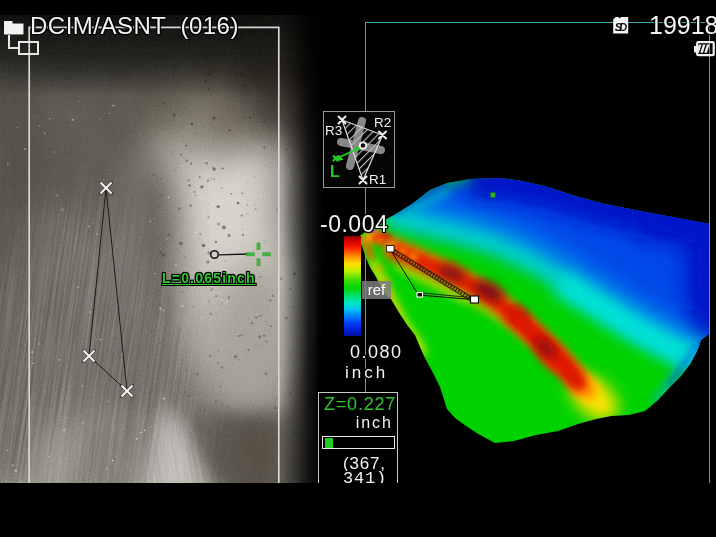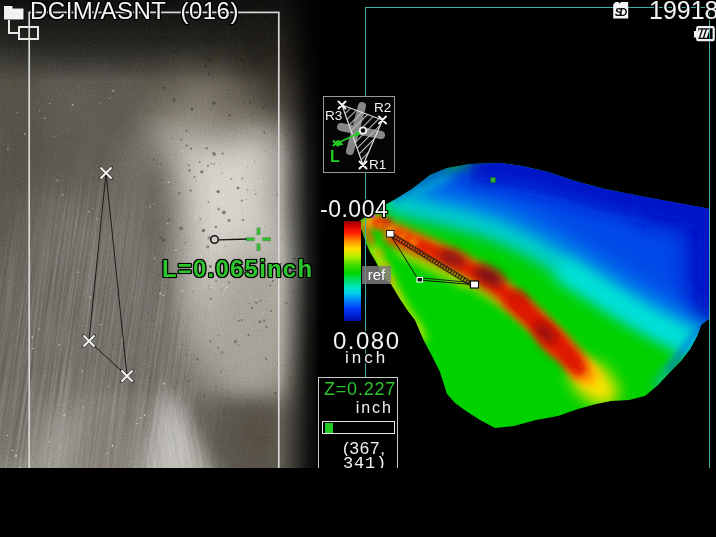--- a/index.html
+++ b/index.html
@@ -1,16 +1,16 @@
 <!DOCTYPE html>
 <html><head><meta charset="utf-8">
 <style>
   html,body{margin:0;padding:0;background:#000;}
   #stage{position:relative;width:716px;height:468px;background:#000;overflow:hidden;
-         font-family:"Liberation Sans",sans-serif;}
+         font-family:"Liberation Sans",sans-serif;margin-top:15px;}
   .abs{position:absolute;}
   .otx{color:#f3f3f3;text-shadow:-1px 0 1px #000,1px 0 1px #000,0 -1px 1px #000,0 1px 1px #000,
         -1px -1px 0 #000,1px 1px 0 #000,1px -1px 0 #000,-1px 1px 0 #000;white-space:pre;}
   .gtx{color:#2dc62d;text-shadow:-1px 0 1px #000,1px 0 1px #000,0 -1px 1px #000,0 1px 1px #000,
         -1px -1px 0 #000,1px 1px 0 #000,1px -1px 0 #000,-1px 1px 0 #000;white-space:pre;}
 </style></head>
 <body>
 <div id="stage">
 
 <svg class="abs" style="left:0;top:0" width="340" height="537" viewBox="0 0 340 537">
@@ -510,26 +510,26 @@
   <rect x="4.2" y="1.2" width="16.5" height="13" fill="none" stroke="#f2f2f2" stroke-width="2.2" rx="1"></rect>
   <rect x="1" y="5" width="3" height="6.5" fill="#f2f2f2"></rect>
   <g fill="#f2f2f2" transform="skewX(-18) translate(-1.5,0)">
     <rect x="8.6" y="3.6" width="2.6" height="8.2"></rect>
     <rect x="12.6" y="3.6" width="2.6" height="8.2"></rect>
     <rect x="16.6" y="3.6" width="2.6" height="8.2"></rect>
   </g>
 </svg>
 
 <div class="abs otx" style="left:320px;top:196px;font-size:23px;letter-spacing:0.5px;">-0.004</div>
-<div class="abs otx" style="left:333px;top:327px;font-size:24px;letter-spacing:1.5px;">0.080</div>
+<div class="abs otx" style="left:350px;top:327px;font-size:18px;letter-spacing:1.5px;">0.080</div>
 <div class="abs otx" style="left:345px;top:348px;font-size:17px;letter-spacing:3px;">inch</div>
 <div class="abs" style="left:362px;top:266px;width:29px;height:18px;background:rgba(125,125,125,0.85);
      color:#fff;font-size:15px;text-align:center;line-height:18px;">ref</div>
 
-<div class="abs gtx" style="left:162px;top:254.5px;font-size:24px;font-weight:bold;letter-spacing:1.2px;">L=0.065inch</div>
+<div class="abs gtx" style="left:162px;top:254.5px;font-size:14px;font-weight:bold;letter-spacing:1.2px;text-decoration:underline;">L=0.065inch</div>
 
 <div class="abs" style="left:318px;top:377px;width:78px;height:94px;border:1.8px solid #c9c9c9;background:#000;">
   <div class="abs gtx" style="left:5px;top:1px;font-size:18px;letter-spacing:0.8px;">Z=0.227</div>
   <div class="abs otx" style="right:4px;top:21px;font-size:16px;letter-spacing:2px;">inch</div>
   <div class="abs" style="left:3px;top:43px;width:71px;height:11px;border:1.6px solid #e9e9e9;">
      <div class="abs" style="left:2px;top:0.5px;width:7.5px;height:10px;background:#22cc22;"></div>
   </div>
   <div class="abs otx" style="left:24px;top:61px;font-size:17px;letter-spacing:0.8px;">(367,</div>
   <div class="abs otx" style="left:24px;top:75.5px;font-size:17px;letter-spacing:0.8px;font-family:Liberation Mono, monospace;">341)</div>
 </div>

